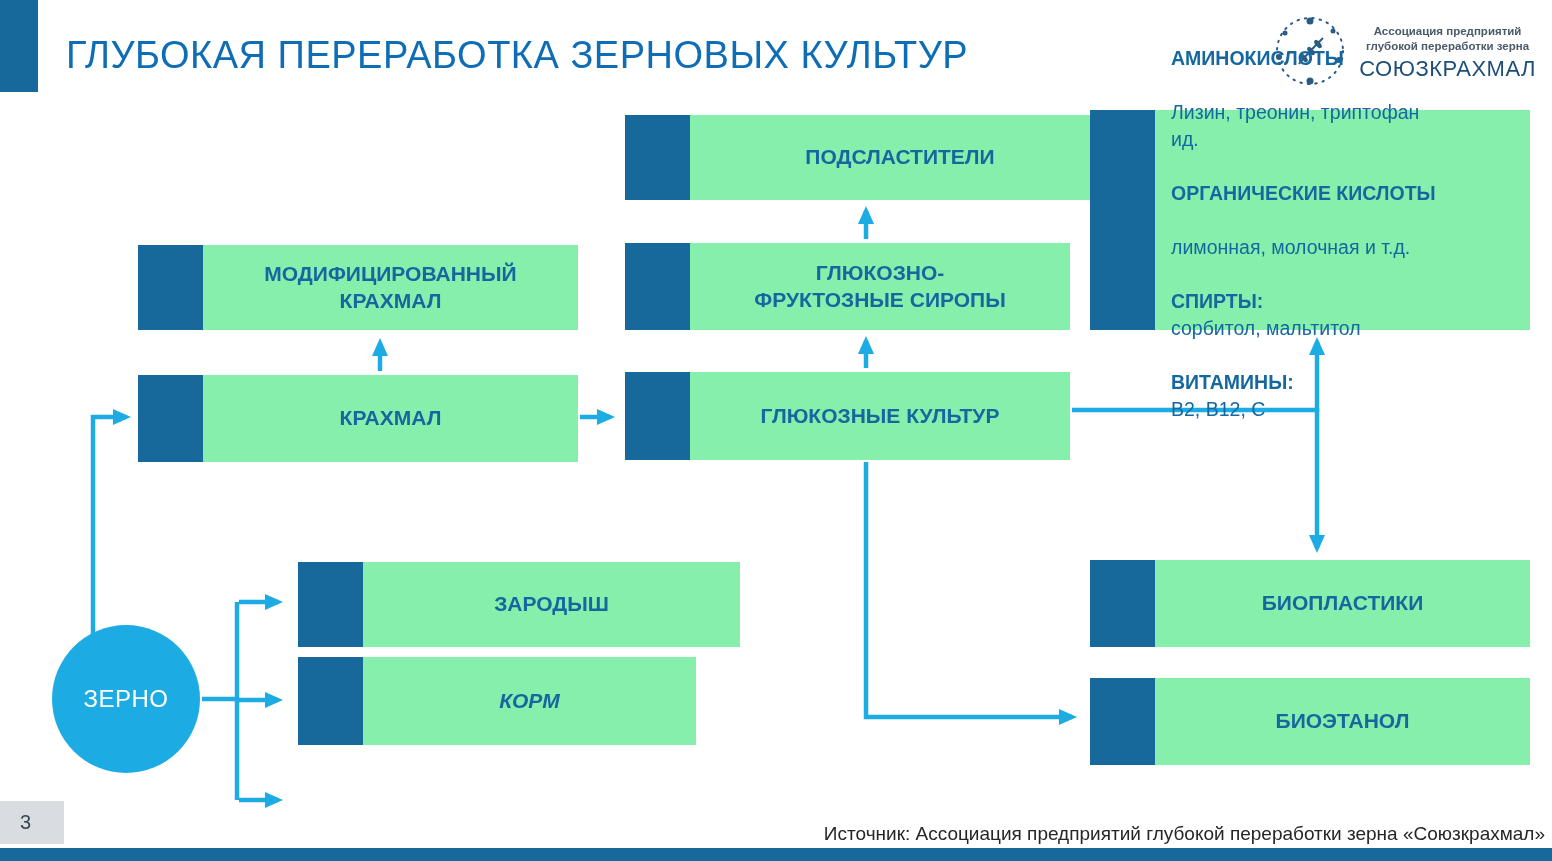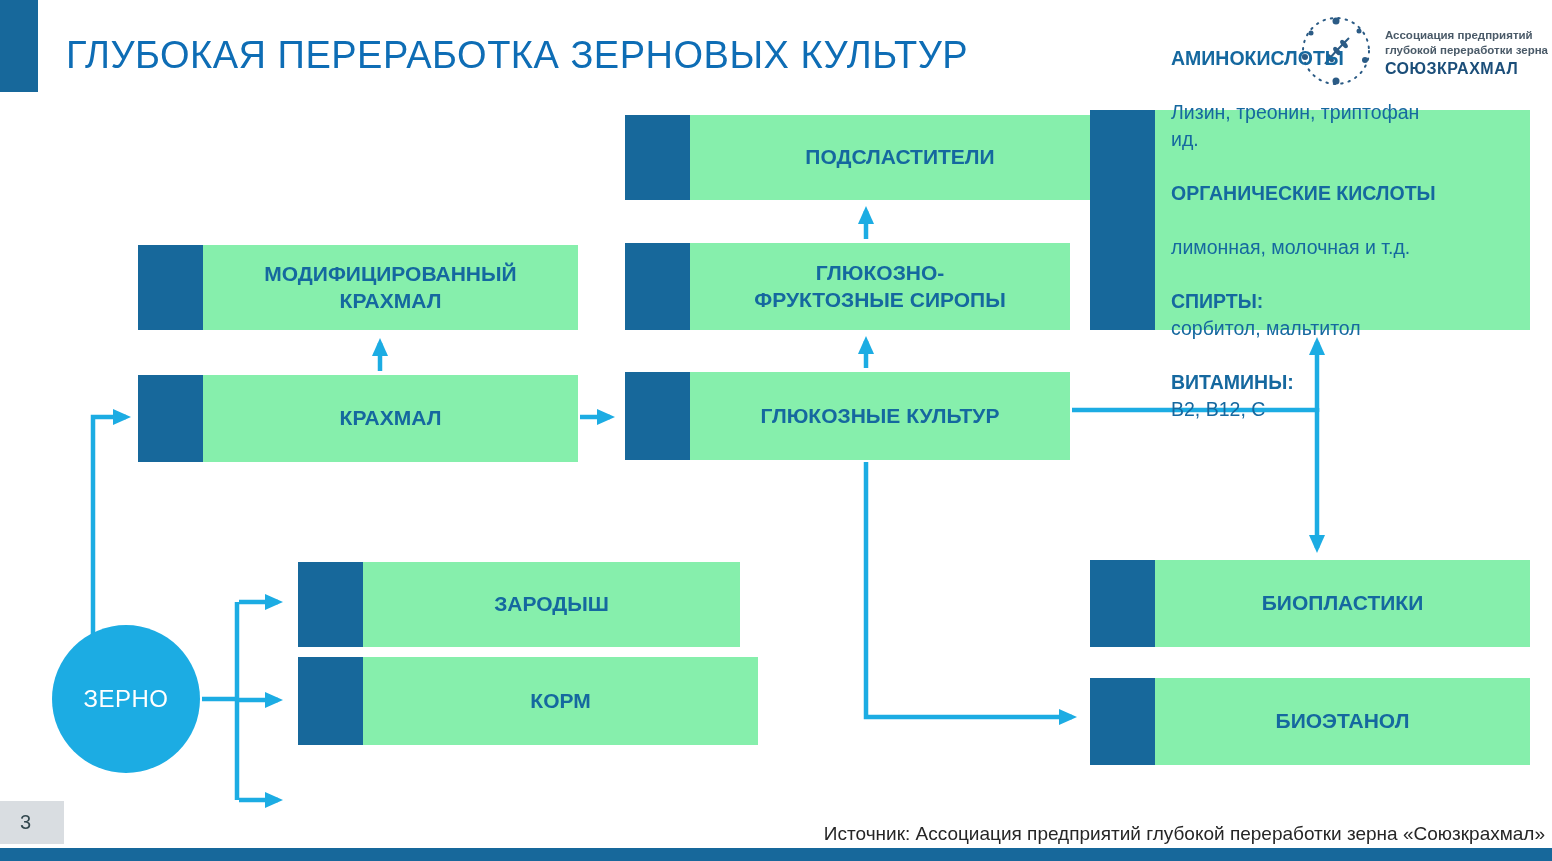--- a/index.html
+++ b/index.html
@@ -5,23 +5,23 @@
   * { margin:0; padding:0; box-sizing:border-box; }
   html,body { background:#ffffff; font-family:"Liberation Sans", sans-serif; }
   .slide { position:relative; width:1552px; height:861px; background:#ffffff; overflow:hidden; }
 
   .corner-strip { position:absolute; left:0; top:0; width:38px; height:92px; background:#17689B; }
   .bottom-bar { position:absolute; left:0; bottom:0; width:100%; height:13px; background:#17689B; }
 
   .title { position:absolute; left:66px; top:34px; font-size:38px; font-weight:normal;
            color:#0E6DB5; letter-spacing:.5px; }
 
-  .logo { position:absolute; right:4px; top:12px; display:flex; align-items:center; gap:10px; }
+  .logo { position:absolute; right:16px; top:12px; display:flex; align-items:center; gap:10px;text-align:center; }
   .logo-text .small { font-size:11.5px; font-weight:bold; color:#4A5A68; line-height:1.3; }
-  .logo-text .name { font-size:16px; font-weight:bold; color:#1B4E79; letter-spacing:.5px; margin-top:3px; }
+  .logo-text .name { font-size:22px; font-weight:normal; color:#1B4E79; letter-spacing:.5px; margin-top:3px; }
 
   .node { position:absolute; display:flex; }
   .node .sq { flex:0 0 65px; width:65px; background:#17689B; }
   .node .body { flex:1; background:#86efac; display:flex; align-items:center; justify-content:center;
                 text-align:center; color:#15689F; font-weight:bold; font-size:21px; line-height:1.25;
                 white-space:pre-line; padding:6px 12px; }
   .node .body.left { justify-content:flex-start; text-align:left; white-space:normal; padding:10px 8px 10px 16px; }
 
   .amino-content { font-size:19.5px; line-height:27px; color:#15689F; font-weight:normal; white-space:pre-line; }
   .amino-content .b { font-weight:bold; }
@@ -136,21 +136,21 @@
   <div class="node" style="left:625px; top:372px; width:445px; height:88px;">
     <div class="sq"></div>
     <div class="body">ГЛЮКОЗНЫЕ КУЛЬТУР</div>
   </div>
 
   <div class="node" style="left:298px; top:562px; width:442px; height:85px;">
     <div class="sq"></div>
     <div class="body">ЗАРОДЫШ</div>
   </div>
 
-  <div class="node" style="left:298px; top:657px; width:460px; height:88px;">
+  <div class="node" style="left:298px; top:657px; width:398px; height:88px;font-style:italic;">
     <div class="sq"></div>
     <div class="body">КОРМ</div>
   </div>
 
 
   <div class="node" style="left:1090px; top:560px; width:440px; height:87px;">
     <div class="sq"></div>
     <div class="body">БИОПЛАСТИКИ</div>
   </div>
 

